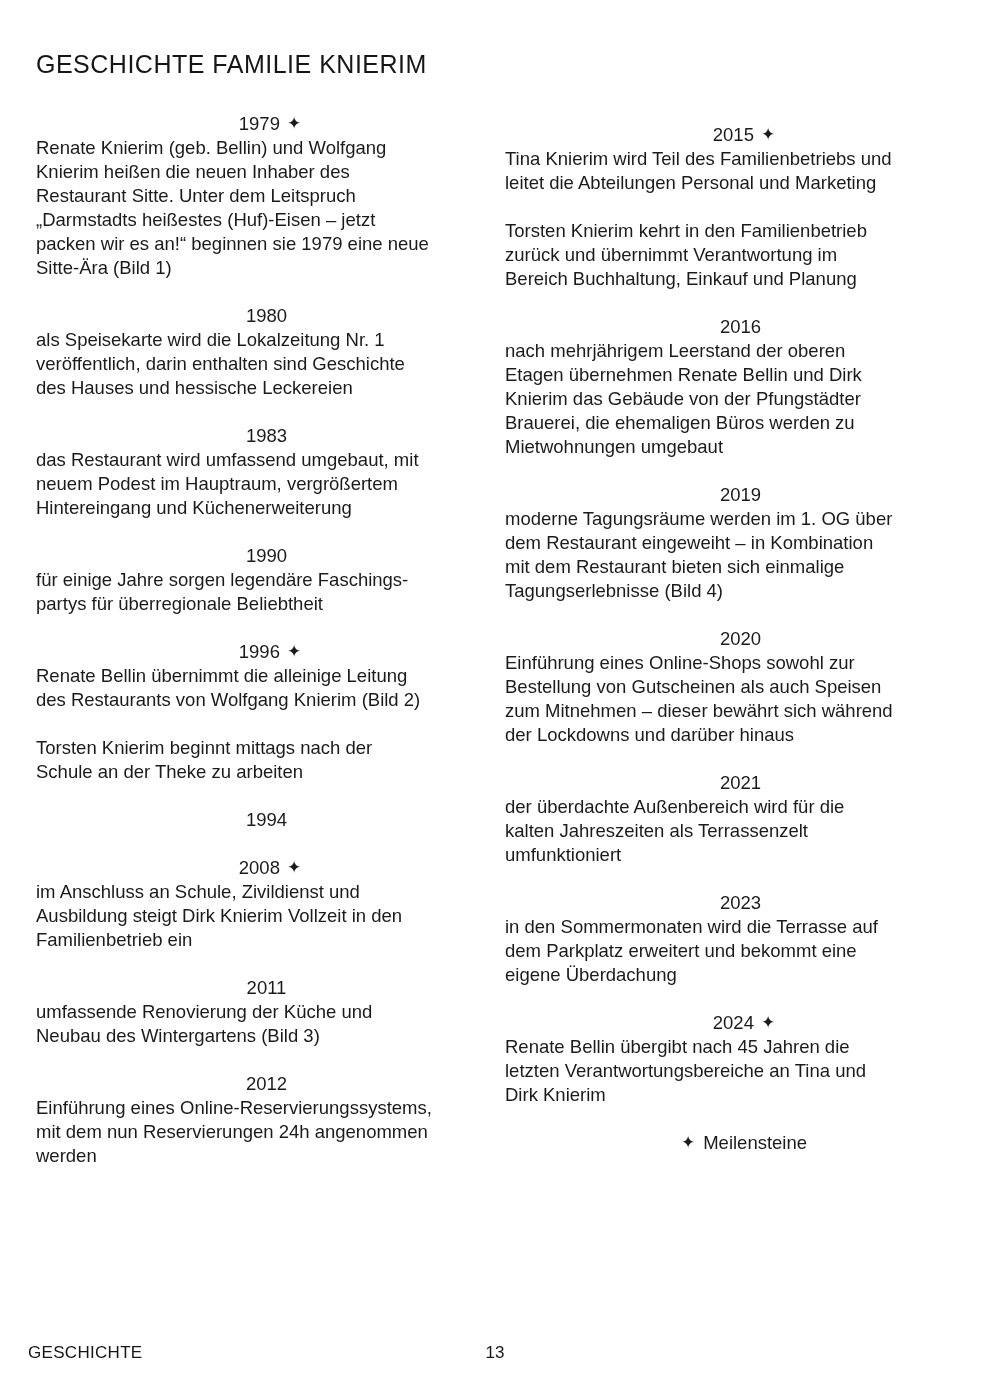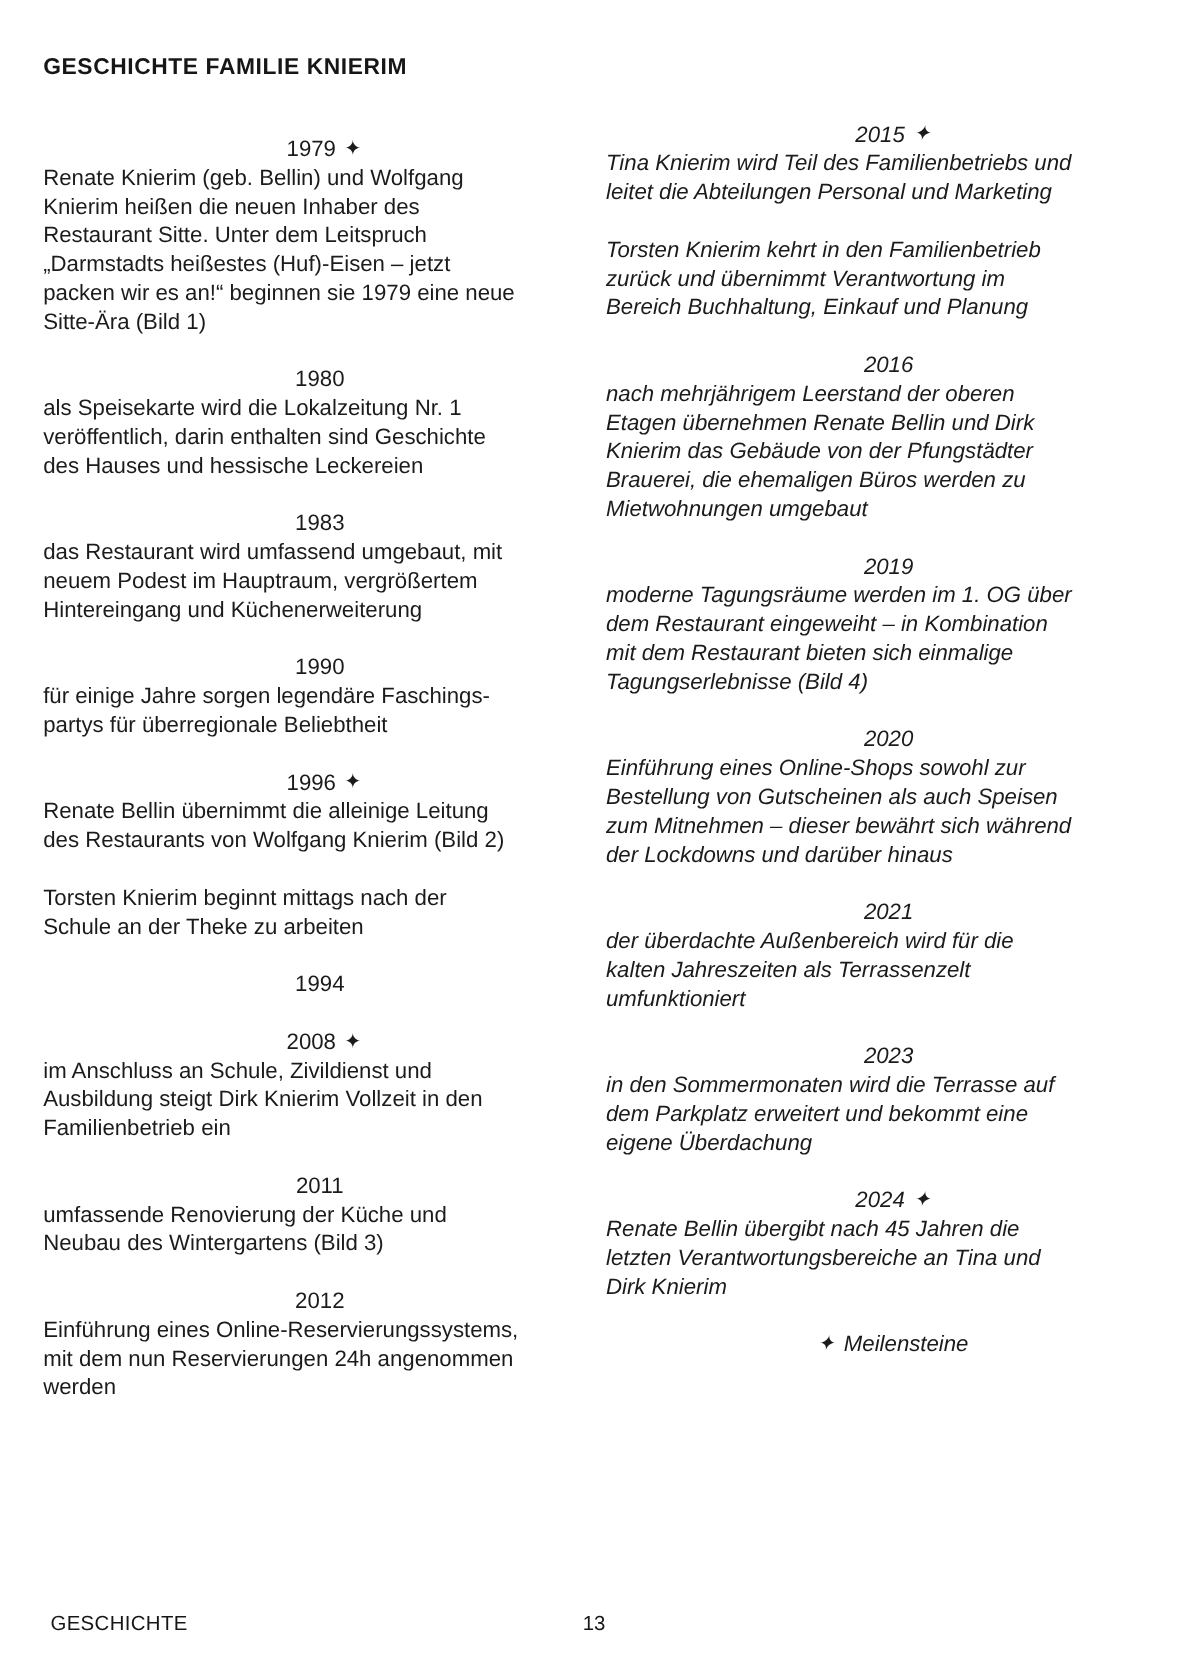--- a/index.html
+++ b/index.html
@@ -12,47 +12,47 @@
     width: 990px;
     height: 1400px;
     font-family: "Liberation Sans", sans-serif;
     color: #1b1b1b;
     overflow: hidden;
   }
   .page-title {
     position: absolute;
     left: 36px;
     top: 33px;
-    font-size: 19px;
+    font-size: 25px;
     letter-spacing: 0.5px;
-    font-weight: 700;
+    font-weight: 400;
     color: #161616;
   }
   .col {
     position: absolute;
     font-size: 18.5px;
     line-height: 24px;
     font-weight: 400;
   }
   .col-left  { left: 36px;  top: 112px; width: 468px; }
-  .col-right { left: 505px; top: 100px; width: 478px; font-style: italic; }
+  .col-right { left: 505px; top: 123px; width: 478px; }
   .entry { margin-bottom: 24px; }
   .entry-year { white-space: nowrap; text-align: center; }
   .star {
     display: inline-block;
     font-size: 17px;
     margin-left: 7px;
     vertical-align: 1px;
   }
   .entry-body { white-space: pre-line; }
   .legend { margin-top: 0; text-align: center; }
   .legend .star { margin-left: 0; margin-right: 8px; }
   .footer-section {
     position: absolute;
-    left: 42px;
+    left: 28px;
     top: 1343px;
     font-size: 17px;
     letter-spacing: 0.3px;
     color: #161616;
   }
   .footer-page {
     position: absolute;
     left: 0;
     right: 0;
     top: 1343px;

